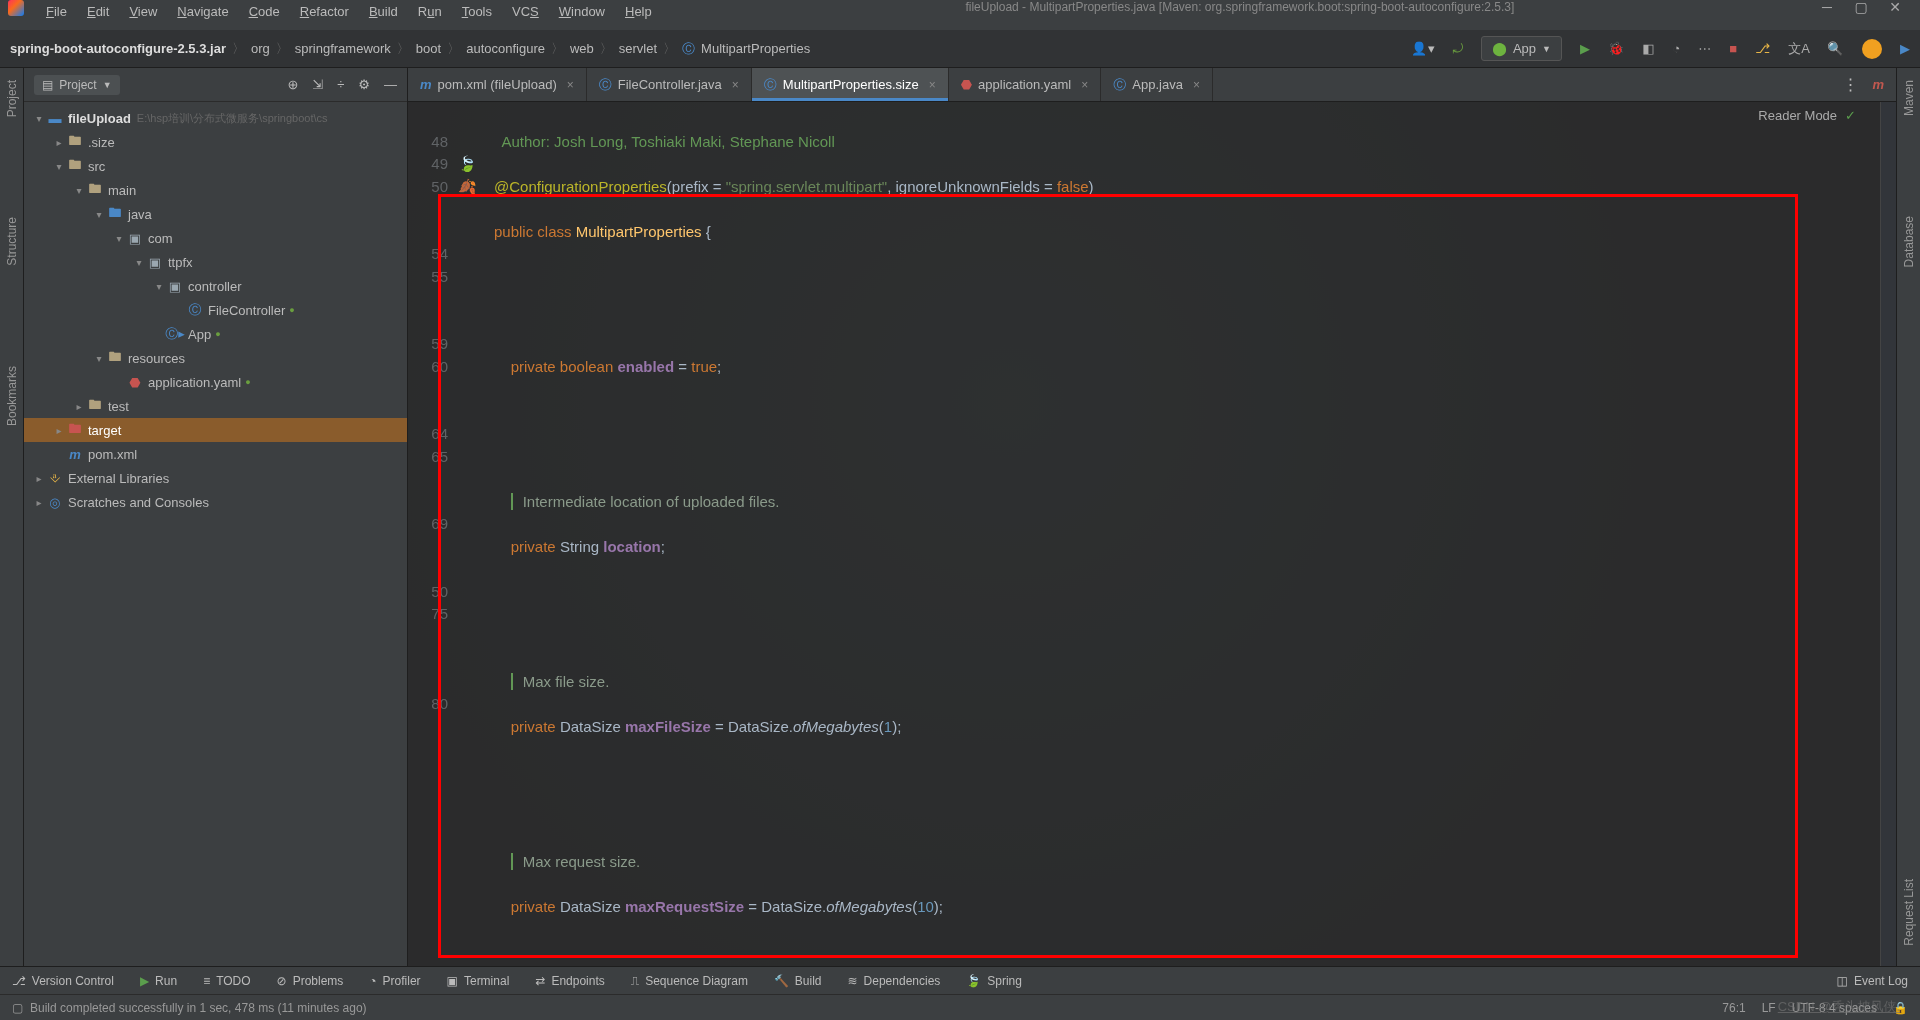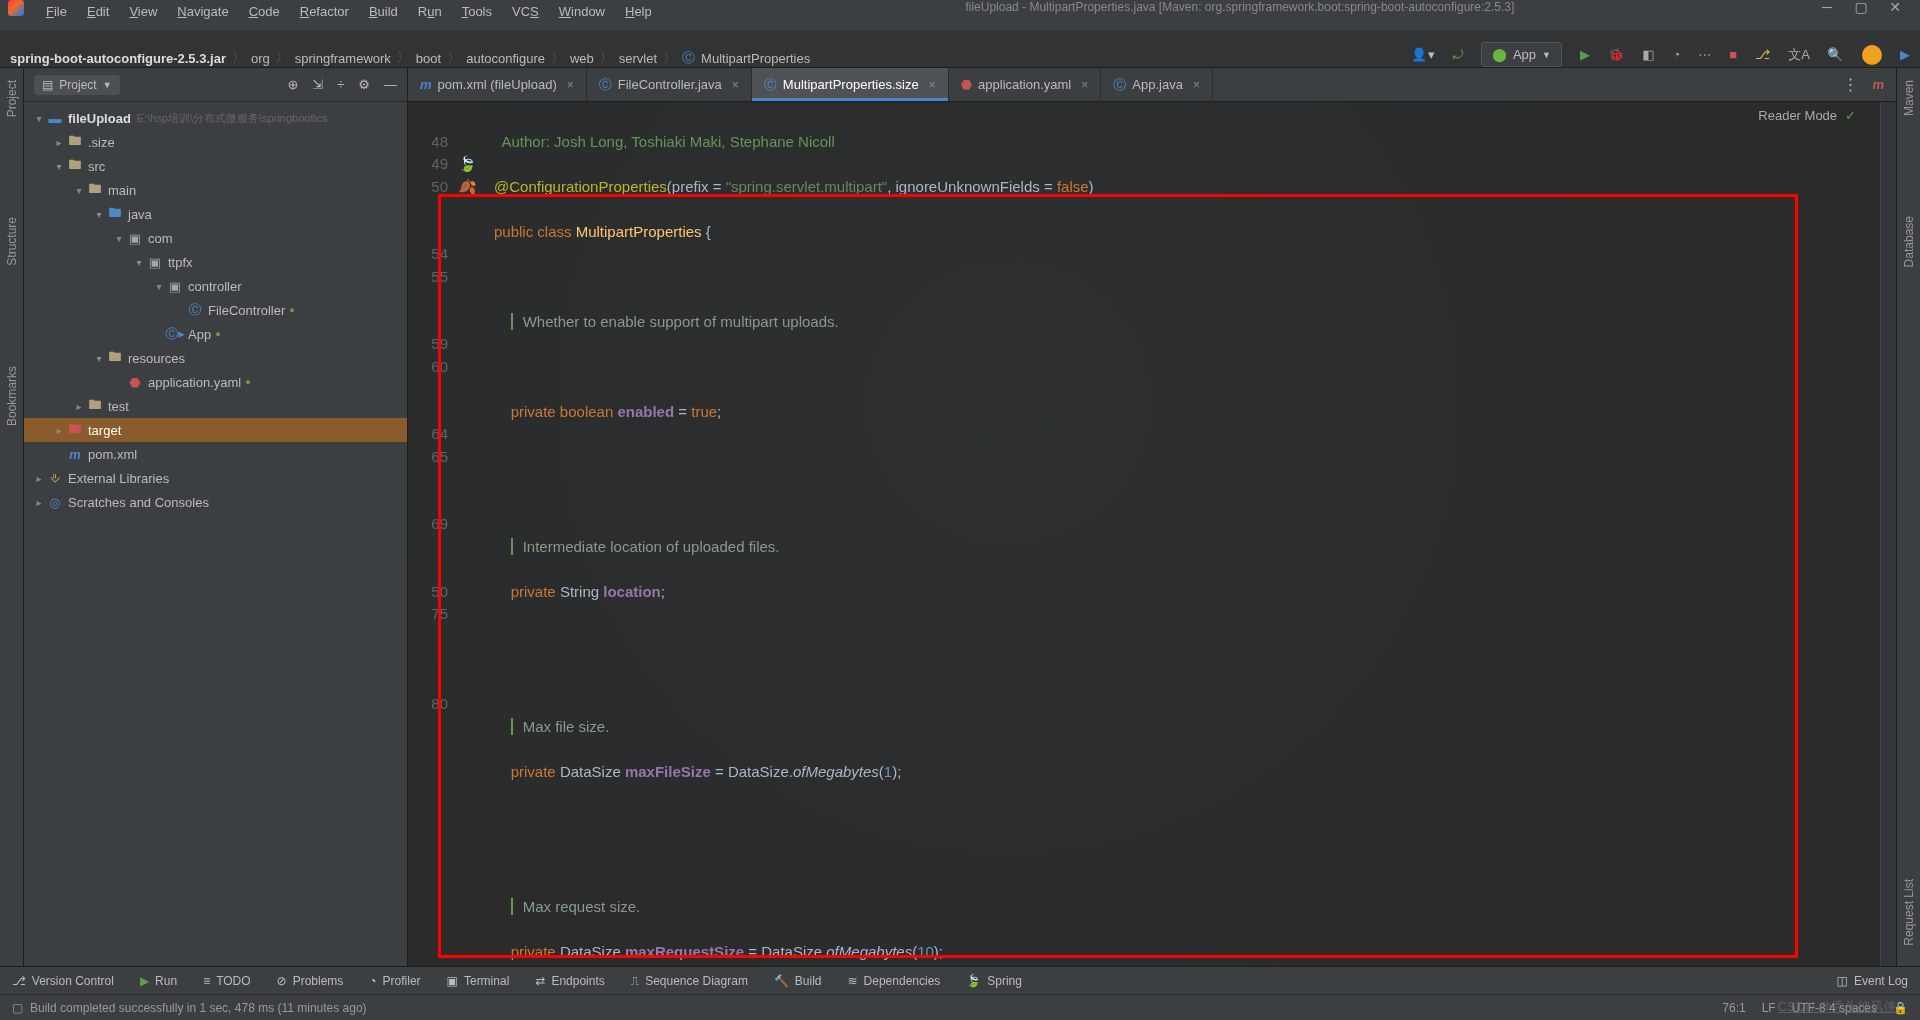--- a/index.html
+++ b/index.html
@@ -6,21 +6,21 @@
 body { background:#2b2b2b; color:#bbb; font-size:13px; overflow:hidden; width:1920px; height:1020px; position:relative; }
 .titlebar { height:30px; background:#3c3f41; display:flex; align-items:flex-start; padding:0 8px; font-size:13px; }
 .titlebar .logo { width:16px; height:16px; background:linear-gradient(135deg,#fe315d,#f86b1d 40%,#087cfa); border-radius:3px; margin-right:14px; }
 .menu { display:flex; gap:4px; }
 .menu span { padding:4px 8px; cursor:pointer; }
 .menu span u { text-decoration:underline; }
 .title-text { flex:1; text-align:center; color:#888; font-size:12px; }
 .win-controls { display:flex; gap:20px; align-items:center; padding-right:10px; }
 .win-controls span { width:14px; height:14px; display:flex; align-items:center; justify-content:center; color:#aaa; font-size:14px; }
 
-.navbar { height:38px; background:#313335; display:flex; align-items:flex-end; padding:0 10px; border-bottom:1px solid #1e1e1e; }
+.navbar { height:38px; background:#313335; display:flex; align-items:center; padding:0 10px; border-bottom:1px solid #1e1e1e; }
 .breadcrumb { display:flex; align-items:center; gap:6px; font-size:13px; color:#bbb; }
 .breadcrumb .sep { color:#666; }
 .nav-tools { margin-left:auto; display:flex; align-items:center; gap:18px; }
 .nav-tools .btn { display:flex; align-items:center; justify-content:center; }
 .run-combo { display:flex; align-items:center; gap:6px; background:#3c3f41; padding:4px 10px; border:1px solid #555; border-radius:3px; }
 
 .main { display:flex; height:calc(100% - 30px - 38px - 28px - 26px); }
 .siderail { width:24px; background:#3c3f41; border-right:1px solid #1e1e1e; display:flex; flex-direction:column; align-items:center; padding-top:12px; gap:100px; }
 .siderail .vlabel { writing-mode:vertical-rl; transform:rotate(180deg); font-size:12px; color:#999; cursor:pointer; }
 .siderail-r { border-left:1px solid #1e1e1e; border-right:none; }
@@ -368,21 +368,20 @@
         <div class="gutter-icons">
 <div>&nbsp;</div>
             <div>&nbsp;</div>
             <div style="color:#6db33f">🍃🍂</div>
         </div>
         <div class="code-lines">
 <div>  <span class="tok-c">Author: Josh Long, Toshiaki Maki, Stephane Nicoll</span></div>
 <div><span class="tok-a">@ConfigurationProperties</span><span class="tok-p">(</span><span class="tok-n">prefix </span><span class="tok-p">= </span><span class="tok-s">"spring.servlet.multipart"</span><span class="tok-p">, </span><span class="tok-n">ignoreUnknownFields </span><span class="tok-p">= </span><span class="tok-b">false</span><span class="tok-p">)</span></div>
 <div><span class="tok-k">public class </span><span class="tok-t">MultipartProperties</span><span class="tok-p"> {</span></div>
 <div>&nbsp;</div>
-<div>    <span class="tok-cb">Whether to enable support of multipart uploads.</span></div>
 <div>&nbsp;</div>
 <div>    <span class="tok-k">private boolean </span><span class="tok-f">enabled</span><span class="tok-p"> = </span><span class="tok-b">true</span><span class="tok-p">;</span></div>
 <div>&nbsp;</div>
 <div>&nbsp;</div>
 <div>    <span class="tok-cb">Intermediate location of uploaded files.</span></div>
 <div>    <span class="tok-k">private </span><span class="tok-n">String </span><span class="tok-f">location</span><span class="tok-p">;</span></div>
 <div>&nbsp;</div>
 <div>&nbsp;</div>
 <div>    <span class="tok-cb">Max file size.</span></div>
 <div>    <span class="tok-k">private </span><span class="tok-n">DataSize </span><span class="tok-f">maxFileSize</span><span class="tok-p"> = DataSize.</span><span class="tok-n" style="font-style:italic">ofMegabytes</span><span class="tok-p">(</span><span class="tok-num">1</span><span class="tok-p">);</span></div>

